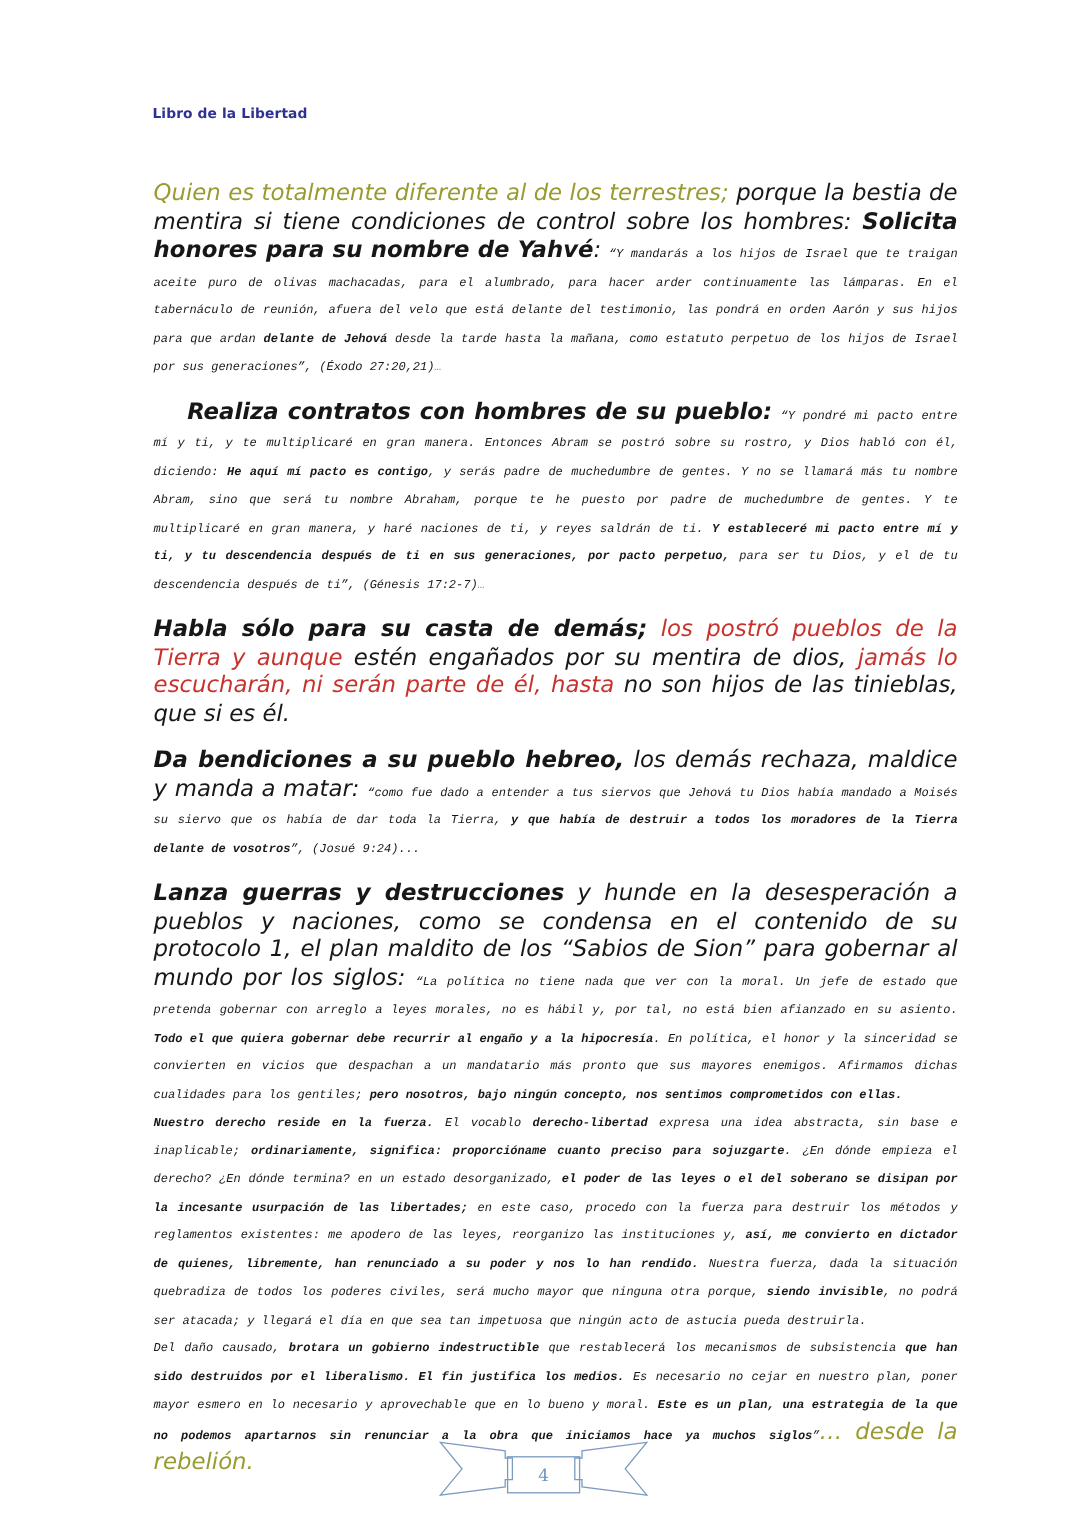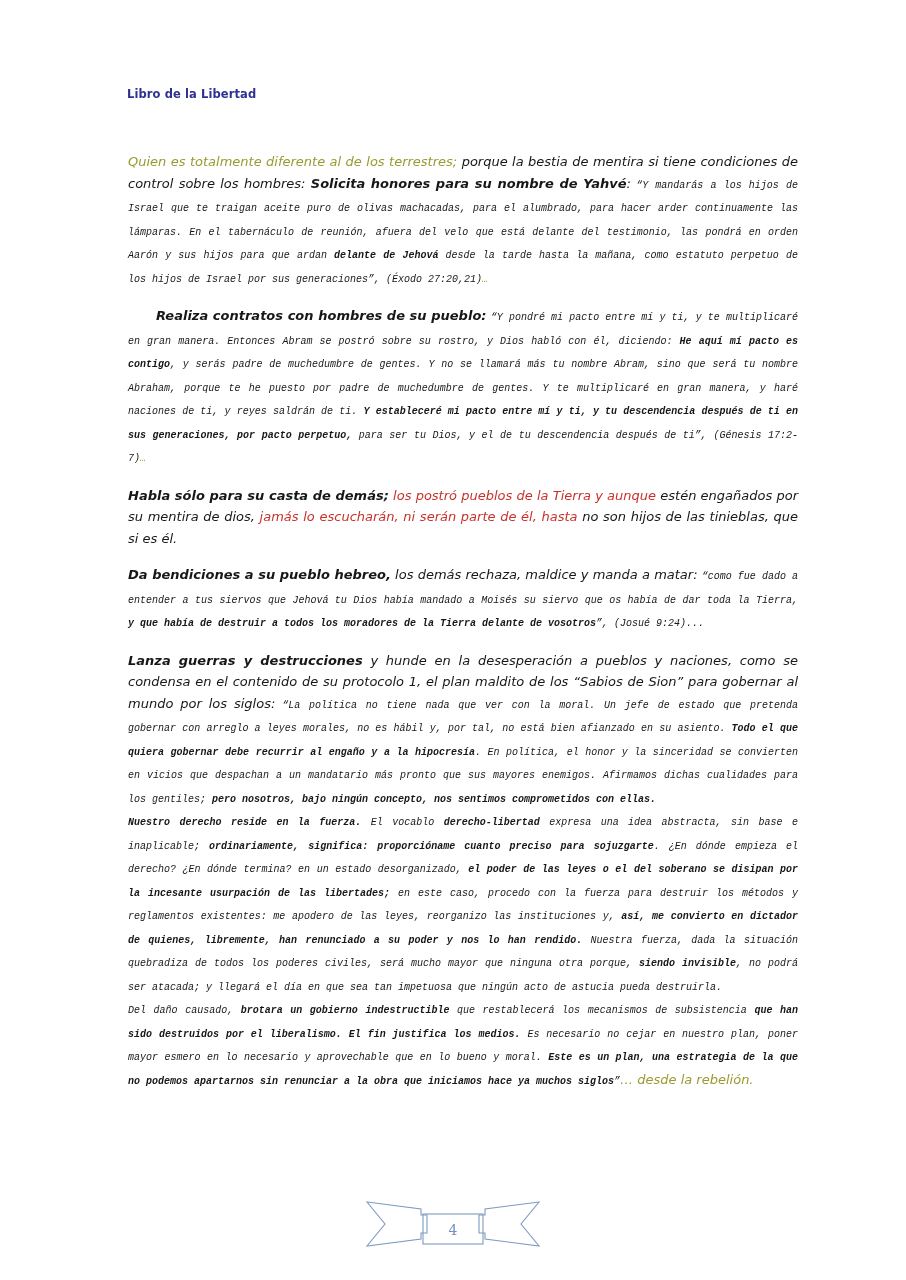--- a/index.html
+++ b/index.html
@@ -51,21 +51,21 @@
     font-size: 14.4px;
     line-height: 21.5px;
     color: #171717;
   }
   .para:last-child { margin-bottom: 0; }
 
   
   .sans {                       
     font-family: "DejaVu Sans", sans-serif;
     font-style: italic;
-    font-size: 13px;
+    font-size: 19px;
   }
   .serif {                      
     font-family: Liberation Mono, monospace;
     font-style: italic;
     font-size: 10px;
   }
 
   .olive  { color: #9a9a31; }
   .red    { color: #c8322c; }
 

